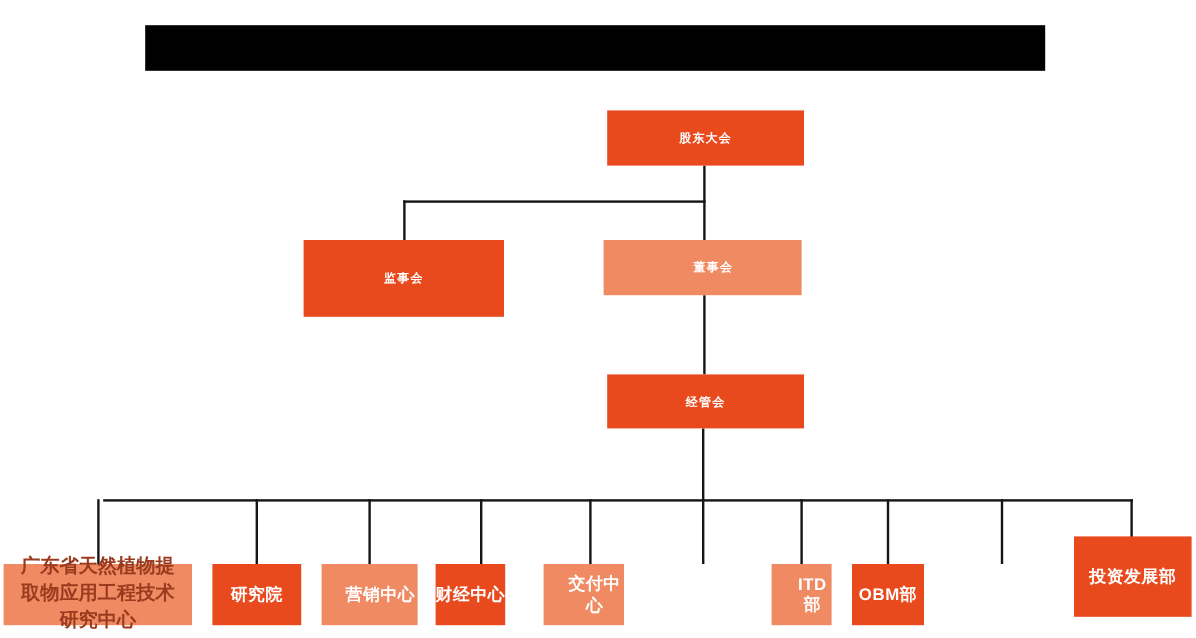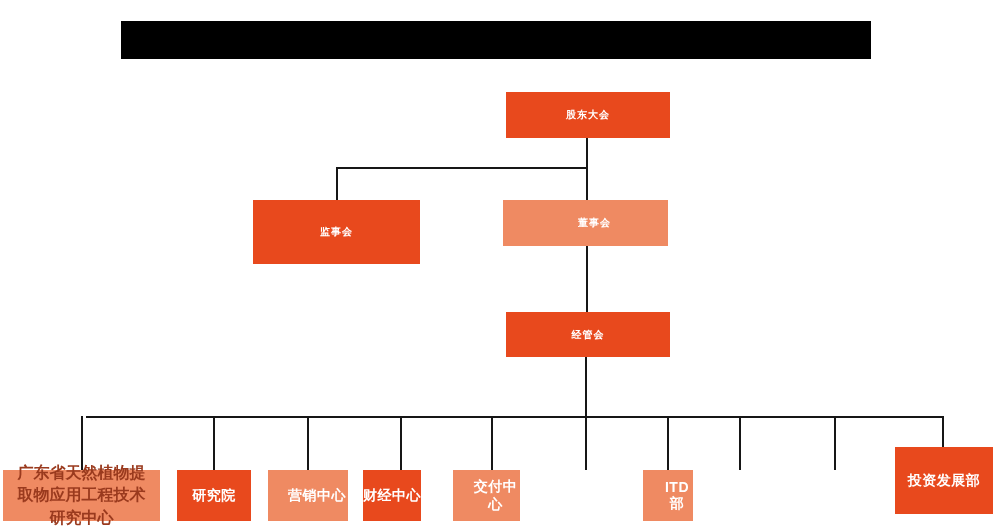--- a/index.html
+++ b/index.html
@@ -75,17 +75,20 @@
   </div>
   <div class="node primary dept" style="left:363px;top:470px;width:58px;height:51px">
     <span>财经中心</span>
   </div>
   <div class="node secondary dept" style="left:453px;top:470px;width:67px;height:51px">
     <span>交付中心</span>
   </div>
   <div class="node secondary dept" style="left:643px;top:470px;width:50px;height:51px">
     <span>ITD部</span>
   </div>
+  <div class="node primary dept" style="left:710px;top:470px;width:60px;height:51px">
+    <span>OBM部</span>
+  </div>
   <div class="node primary dept" style="left:895px;top:447px;width:98px;height:67px">
     <span>投资发展部</span>
   </div>
 
 </div>
 
 </body></html>

